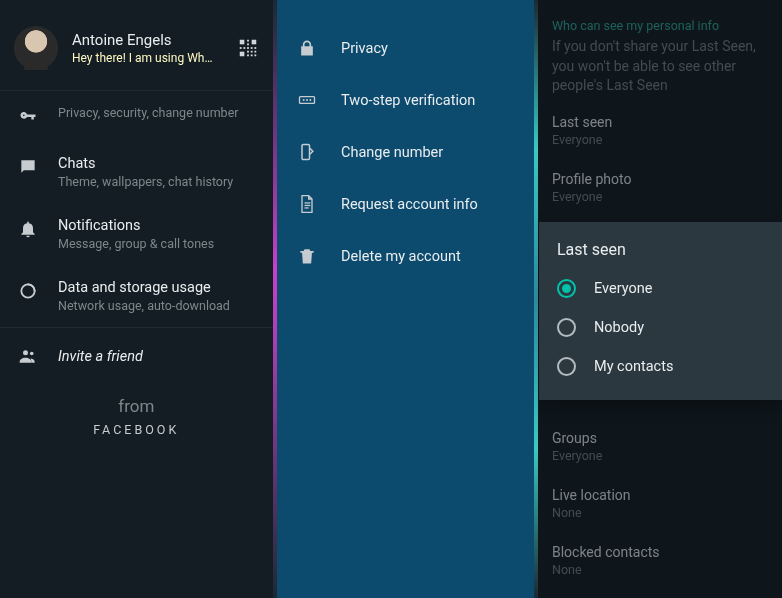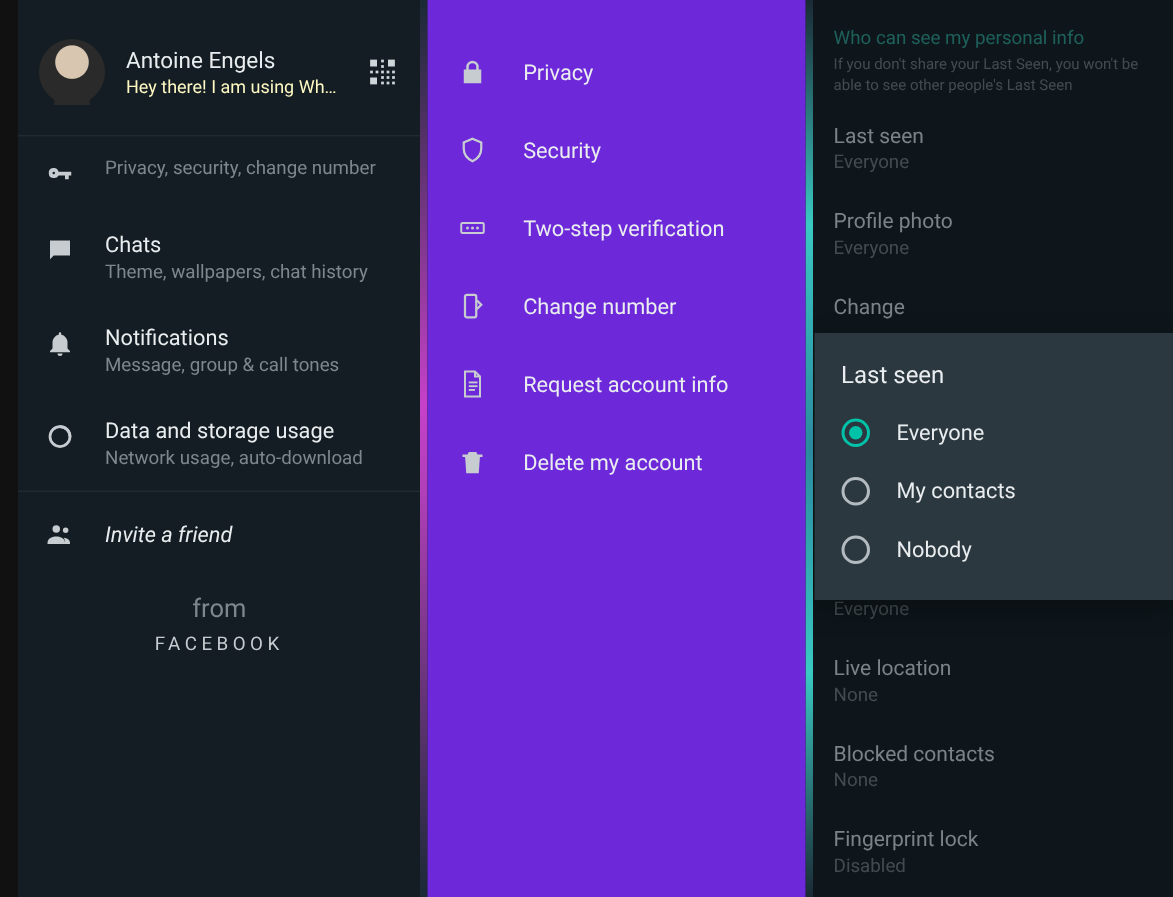--- a/index.html
+++ b/index.html
@@ -1,23 +1,23 @@
 <!DOCTYPE html>
 <html><head>
 <meta charset="utf-8">
 <style>
   * { box-sizing: border-box; margin: 0; padding: 0; }
   html, body { width: 782px; height: 598px; font-family: -apple-system, Roboto, "Segoe UI", sans-serif; background: #111; overflow: hidden; }
   .app { display: flex; width: 100%; height: 100%; }
   .panel { height: 100%; overflow: hidden; position: relative; }
-  .panel1 { width: 306px; background: #131d23; margin-left: 12px; }
+  .panel1 { width: 306px; background: #131d23; }
   .divider { width: 5px; height: 100%; }
   .div-a { background: linear-gradient(180deg,#1a2a35 0%,#c541c9 45%,#b03fb8 55%,#1a2a35 100%); }
   .div-b { background: linear-gradient(180deg,#1a2a35 0%,#3ac9c3 25%,#2b8a9e 50%,#3ac9c3 75%,#1a2a35 100%); }
-  .panel2 { width: 288px; background: #6d28d9; }
+  .panel2 { width: 288px; background: #0c4a6e; }
   .panel3 { width: 274px; background: #0e161b; position: relative; }
 
   .profile { display: flex; align-items: center; padding: 26px 14px 20px 14px; gap: 14px; }
   .avatar { width: 44px; height: 44px; border-radius: 50%; background: radial-gradient(circle at 50% 35%, #d9c6b0 0 30%, #2a2a2a 32% 100%); flex-shrink: 0; position: relative; }
   .avatar::after { content:""; position:absolute; left:10px; right:10px; bottom:0; height:14px; background:#2a2a2a; border-top-left-radius:50% 100%; border-top-right-radius:50% 100%; }
   .profile-text { flex: 1; min-width: 0; }
   .profile-name { color: #e9edef; font-size: 15px; font-weight: 400; margin-bottom: 2px; }
   .profile-status { color: #fef9c3; font-size: 12px; white-space: nowrap; overflow: hidden; text-overflow: ellipsis; }
   .qr { width: 22px; height: 22px; color: #cfd6da; flex-shrink:0; }
 
@@ -35,21 +35,21 @@
 
   .from { text-align:center; color:#7d878c; font-size:17px; margin-top:12px; }
   .facebook { text-align:center; color:#c6ccd0; font-size:12.5px; letter-spacing:3px; margin-top:6px; font-weight:400; }
 
   .item2 { display:flex; align-items:center; padding: 16px 14px 16px 20px; gap: 24px; }
   .item2 .icon { width:20px; height:20px; color:#c6ccd0; flex-shrink:0; display:flex; align-items:center; justify-content:center; }
   .item2 .title { color:#e9edef; font-size:14.5px; }
 
   .p3-head { padding: 18px 14px 6px 14px; }
   .p3-head .t { color:#2b9d8f; font-size:12.5px; margin-bottom:4px; }
-  .p3-head .s { color:#6d777c; font-size:10px; line-height:1.4; }
+  .p3-head .s { color:#6d777c; font-size:14px; line-height:1.4; }
   .p3-item { padding: 12px 14px; }
   .p3-item .t { color:#d6dbde; font-size:14px; margin-bottom:2px; }
   .p3-item .v { color:#6d777c; font-size:12.5px; }
   .dimmed { opacity:0.55; }
 
   .dialog { position:absolute; left:1px; right:0; top:222px; background:#2b383f; padding: 14px 0 14px 0; box-shadow:0 6px 16px rgba(0,0,0,.35); }
   .dialog .dt { color:#e9edef; font-size:16px; padding: 4px 18px 10px 18px; }
   .radio-row { display:flex; align-items:center; gap:18px; padding: 10px 18px; }
   .radio { width:19px; height:19px; border:2px solid #b3bbc0; border-radius:50%; position:relative; flex-shrink:0; }
   .radio.selected { border-color:#00c2a8; }
@@ -168,28 +168,20 @@
     <div class="item2">
       <div class="icon">
           <svg viewBox="0 0 24 24" fill="currentColor">
             <path d="M17 10V8a5 5 0 0 0-10 0v2H5v11h14V10h-2zm-8 0V8a3 3 0 0 1 6 0v2H9z"></path>
           </svg>
         </div>
       <div class="title">Privacy</div>
     </div>
     <div class="item2">
       <div class="icon">
-          <svg viewBox="0 0 24 24" fill="none" stroke="currentColor" stroke-width="1.8">
-            <path d="M12 3l7 3v5c0 5-3 8-7 10-4-2-7-5-7-10V6l7-3z"></path>
-          </svg>
-        </div>
-      <div class="title">Security</div>
-    </div>
-    <div class="item2">
-      <div class="icon">
           <svg viewBox="0 0 24 24" fill="currentColor">
             <rect x="3" y="8" width="18" height="8" rx="1" fill="none" stroke="currentColor" stroke-width="1.6"></rect>
             <circle cx="8" cy="12" r="1.2"></circle>
             <circle cx="12" cy="12" r="1.2"></circle>
             <circle cx="16" cy="12" r="1.2"></circle>
           </svg>
         </div>
       <div class="title">Two-step verification</div>
     </div>
     <div class="item2">
@@ -236,20 +228,21 @@
       </div>
       <div class="p3-item">
         <div class="t">Profile photo</div>
         <div class="v">Everyone</div>
       </div>
       <div class="p3-item">
         <div class="t">Change</div>
       </div>
       <div style="height:160px"></div>
       <div class="p3-item">
+        <div class="t">Groups</div>
         <div class="v">Everyone</div>
       </div>
       <div class="p3-item">
         <div class="t">Live location</div>
         <div class="v">None</div>
       </div>
       <div class="p3-item">
         <div class="t">Blocked contacts</div>
         <div class="v">None</div>
       </div>
@@ -260,22 +253,22 @@
     </div>
 
     <div class="dialog">
       <div class="dt">Last seen</div>
       <div class="radio-row">
         <div class="radio selected"></div>
         <div class="radio-label">Everyone</div>
       </div>
       <div class="radio-row">
         <div class="radio"></div>
-        <div class="radio-label">My contacts</div>
+        <div class="radio-label">Nobody</div>
       </div>
       <div class="radio-row">
         <div class="radio"></div>
-        <div class="radio-label">Nobody</div>
+        <div class="radio-label">My contacts</div>
       </div>
     </div>
   </div>
 
 </div>
 
 </body></html>

